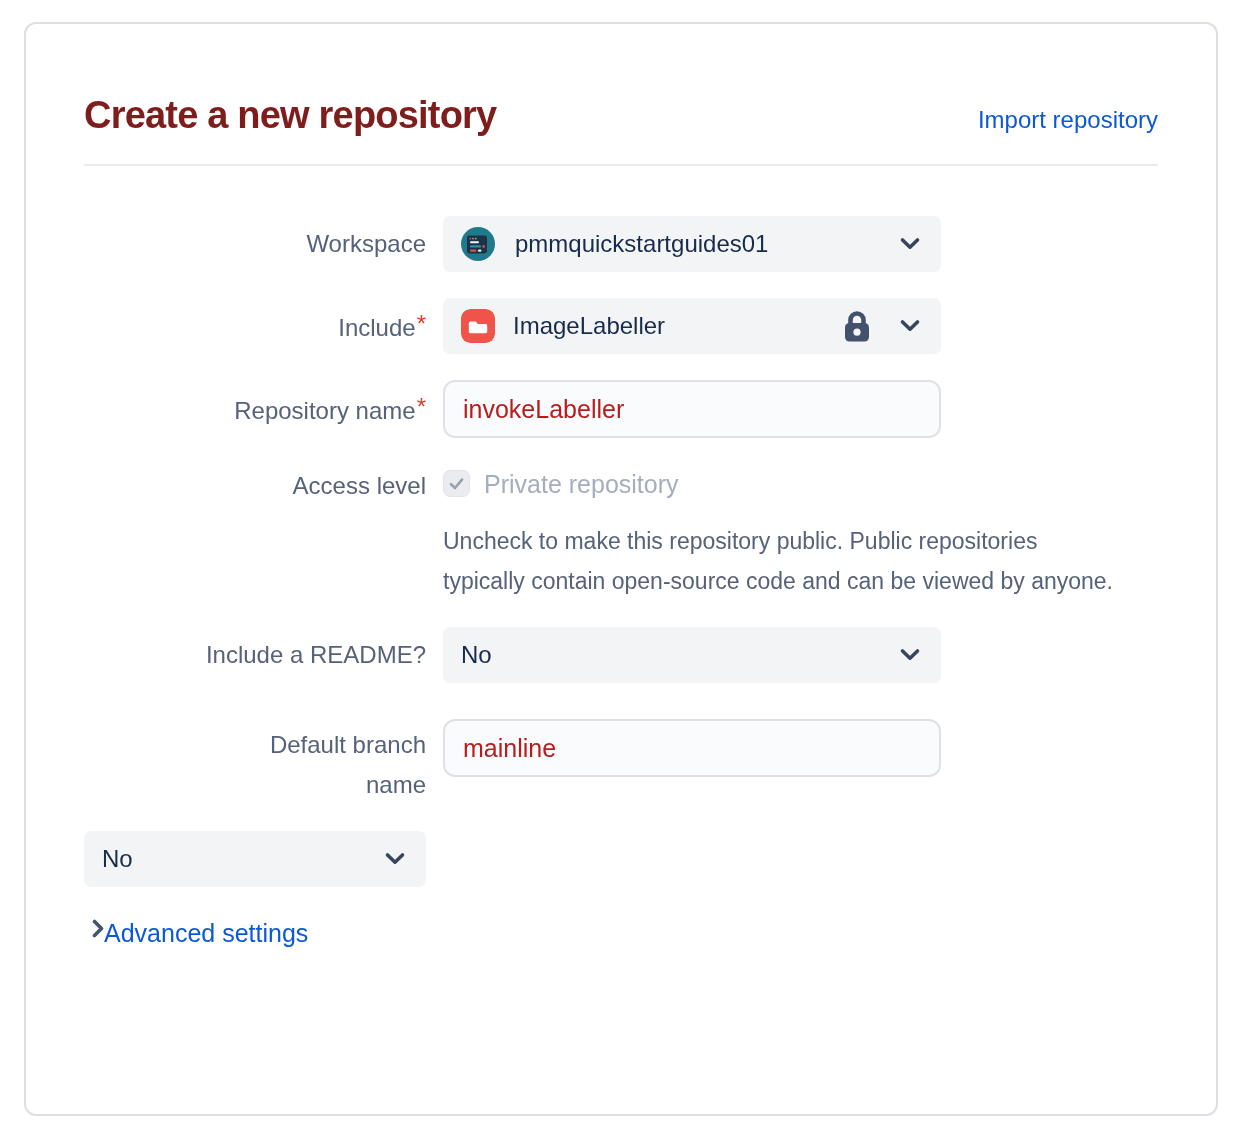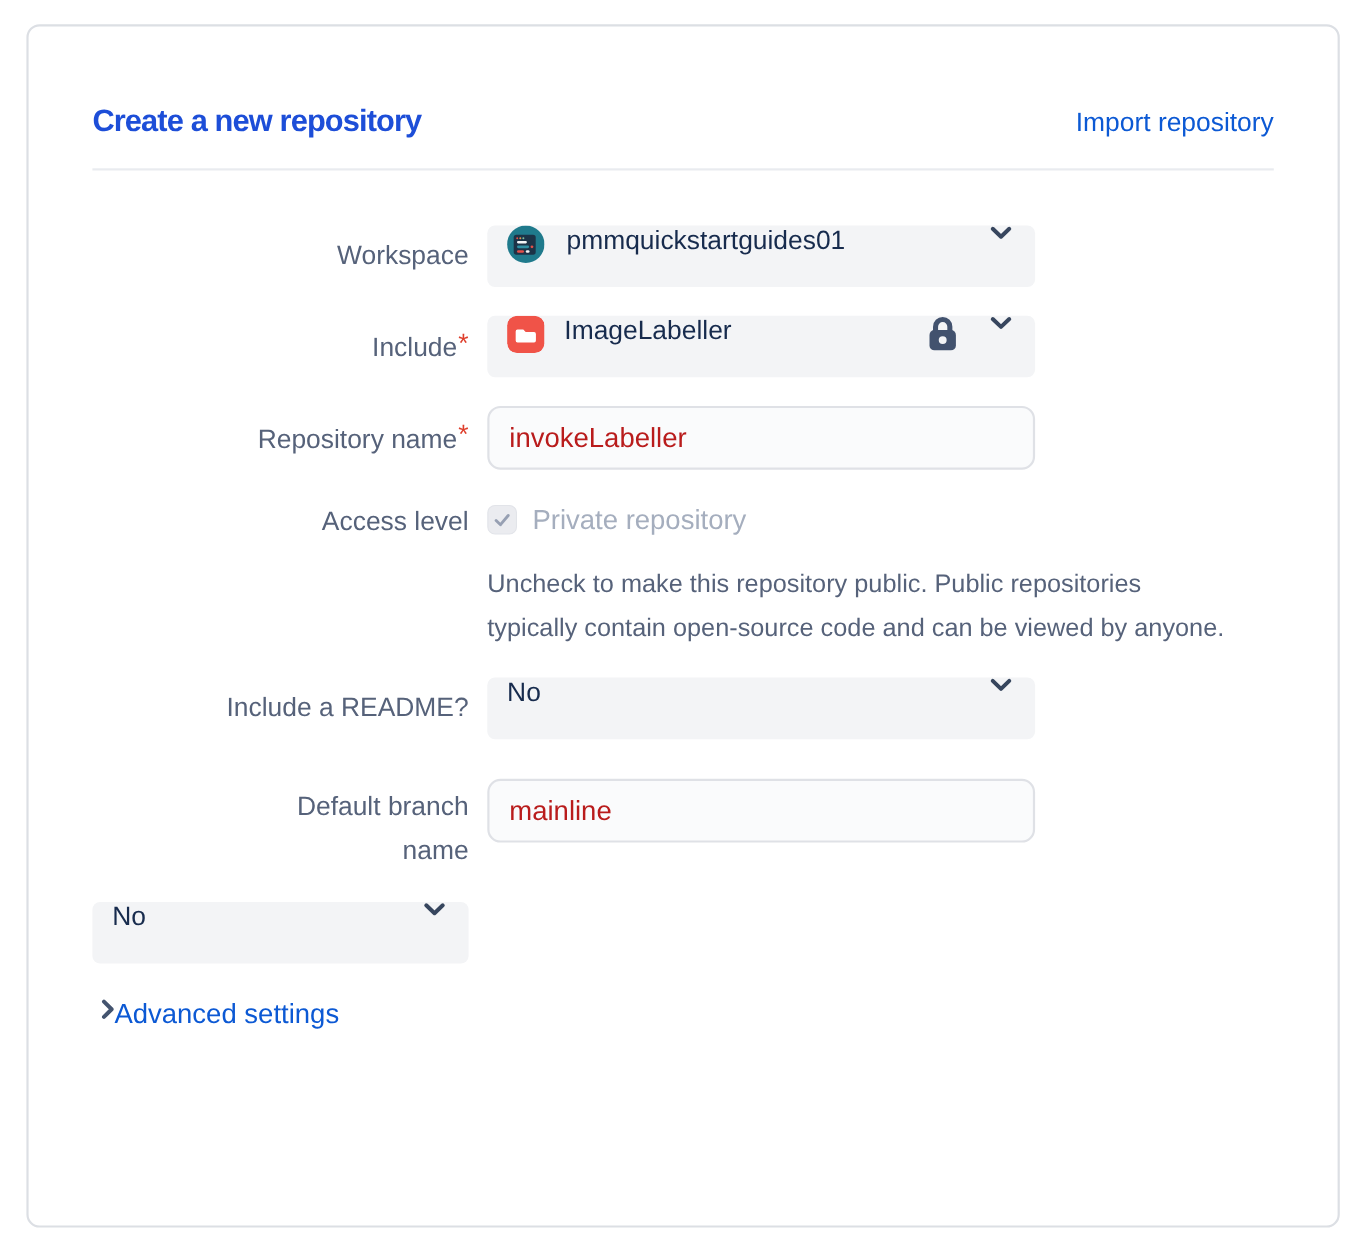--- a/index.html
+++ b/index.html
@@ -19,24 +19,24 @@
     overflow: hidden;
   }
   .card-header {
     margin-top: 70px;
     display: flex;
     align-items: baseline;
     justify-content: space-between;
   }
   .page-title {
     margin: 0;
-    font-size: 28px;
+    font-size: 38px;
     font-weight: 700;
     letter-spacing: -0.8px;
-    color: #1d4ed8;
+    color: #7f1d1d;
   }
   .link {
     color: #0C59D4;
     font-size: 24px;
     text-decoration: none;
     cursor: pointer;
   }
   .divider {
     margin-top: 27px;
     border: none;
@@ -58,20 +58,21 @@
     color: #56627A;
     font-weight: 400;
   }
   .required { color: #DE3E2B; font-size: 24px; vertical-align: 4px; margin-left: 1px; }
   .label-narrow { max-width: 205px; justify-self: end; padding-top: 6px; }
   .select {
     height: 56px;
     background: #F3F4F6;
     border-radius: 7px;
     display: flex;
+    align-items: center;
     padding: 0 20px 0 18px;
     cursor: pointer;
   }
   .select .value { font-size: 24px; color: #172B4D; }
   .select .spacer { margin-left: auto; }
   .avatar { width: 34px; height: 34px; margin-right: 20px; flex: none; }
   .proj-icon { width: 34px; height: 34px; margin-right: 18px; flex: none; border-radius: 9px; }
   .lock { margin-right: 28px; flex: none; display: flex; }
   .chev { flex: none; display: flex; }
   .text-input {

